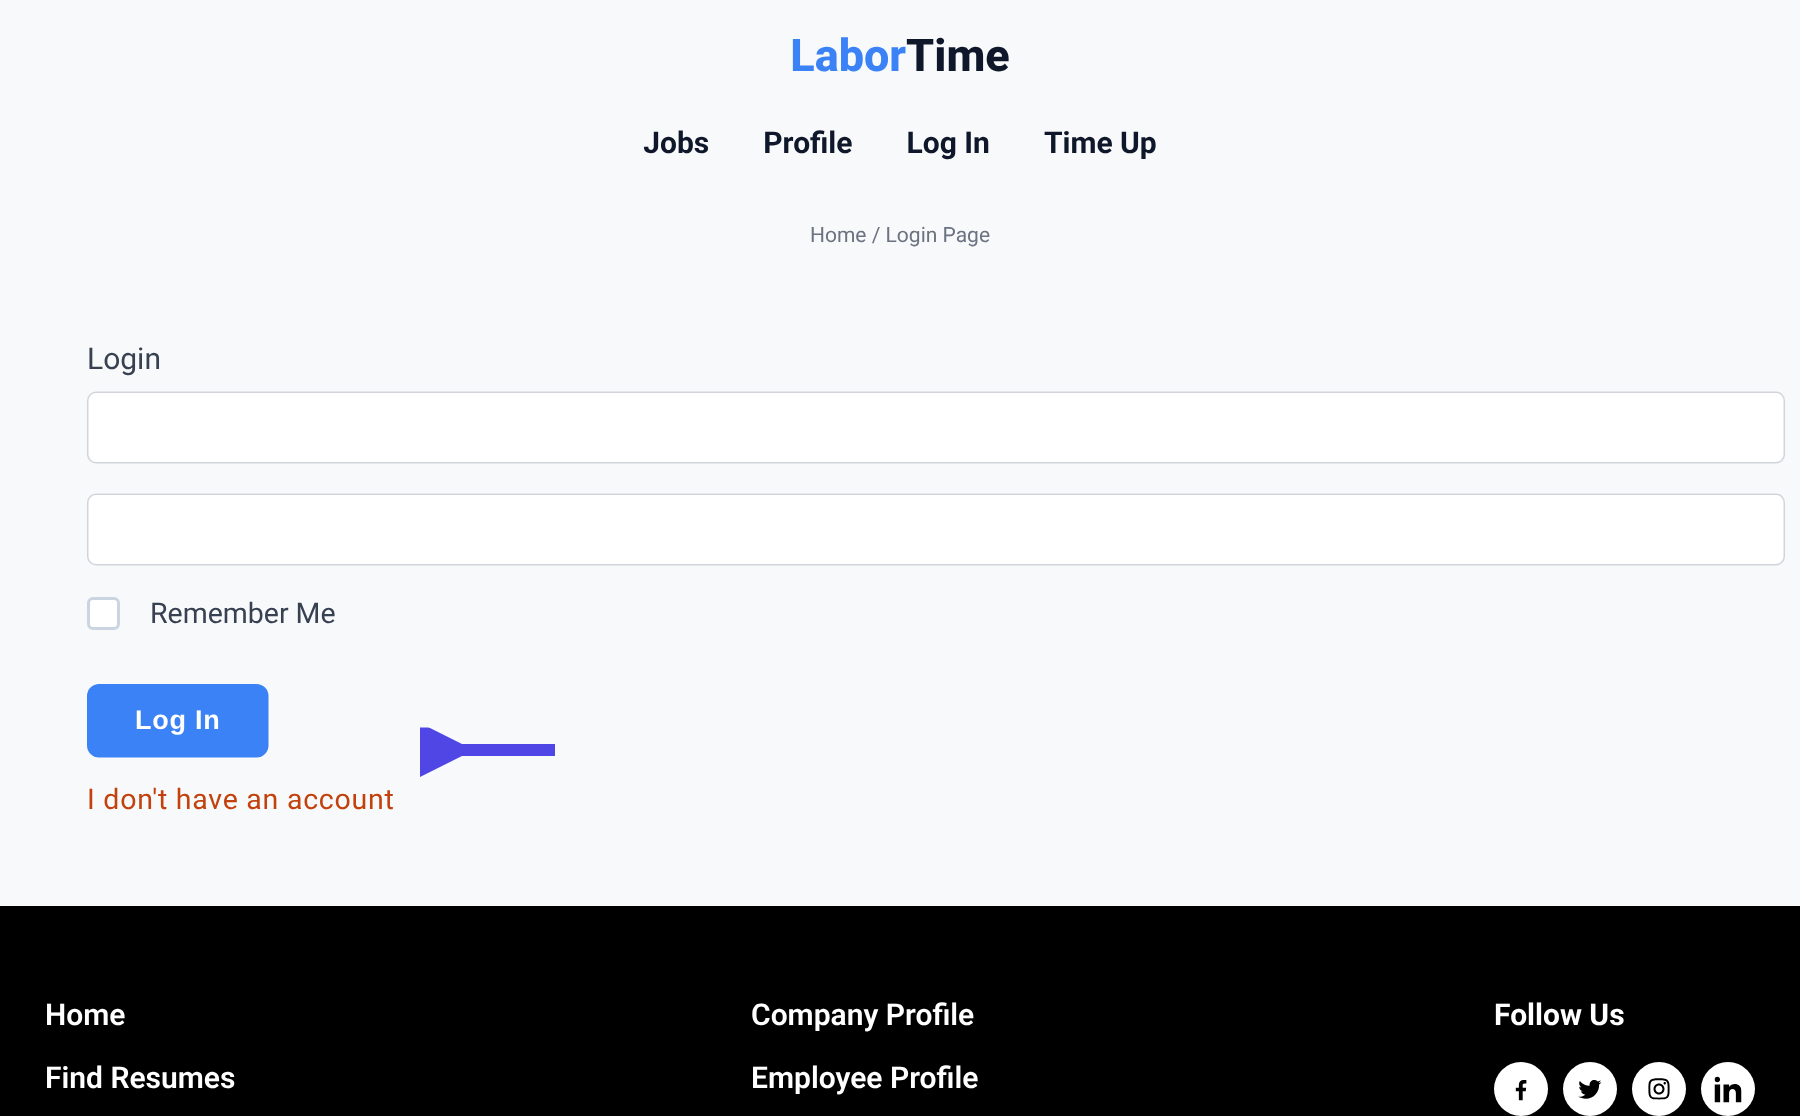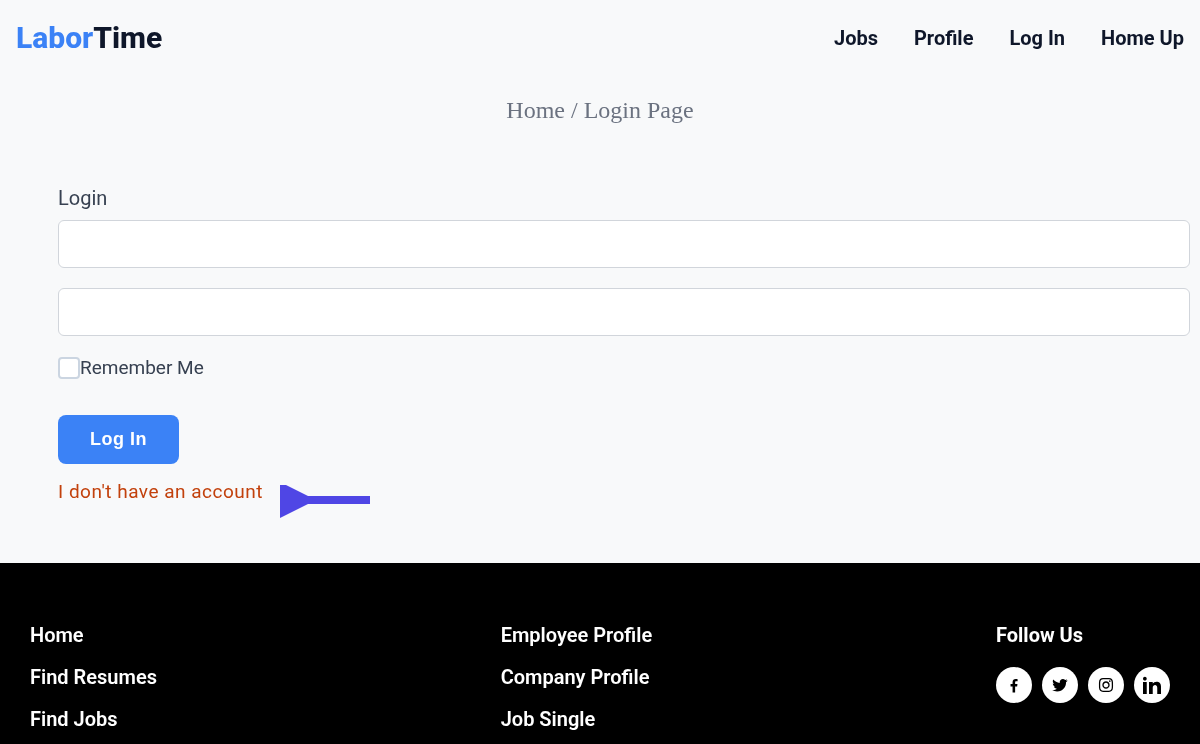--- a/index.html
+++ b/index.html
@@ -11,47 +11,48 @@
       font-family: -apple-system, BlinkMacSystemFont, 'Segoe UI', Roboto, sans-serif;
       background: #f8f9fa;
       width: 1200px;
     }
     .header {
       display: flex;
       justify-content: space-between;
       align-items: center;
       padding: 20px 16px;
       background: #f8f9fa;
+      flex-direction: column;
     }
     .logo {
       font-size: 30px;
       font-weight: 800;
     }
     .logo-labor {
       color: #3B82F6;
     }
     .logo-time {
       color: #0F172A;
     }
     .nav {
       display: flex;
       gap: 36px;
+      margin-top: 28px;
     }
     .nav-item {
       font-size: 20px;
       font-weight: 700;
       color: #0F172A;
       cursor: pointer;
     }
     .breadcrumb {
       text-align: center;
       padding: 22px 0;
-      font-size: 24px;
+      font-size: 14px;
       color: #6B7280;
-      font-family: Liberation Serif, serif;
     }
     .breadcrumb a {
       color: #6B7280;
       text-decoration: none;
     }
     .form-section {
       padding: 40px 10px 30px 10px;
       margin-left: 48px;
     }
     .form-label {
@@ -66,21 +67,21 @@
       border: 1px solid #D1D5DB;
       border-radius: 6px;
       padding: 0 12px;
       font-size: 16px;
       background: #fff;
       margin-bottom: 20px;
     }
     .checkbox-row {
       display: flex;
       align-items: center;
-      gap: 0;
+      gap: 20px;
       margin-bottom: 36px;
     }
     .checkbox {
       width: 22px;
       height: 22px;
       border: 2px solid #CBD5E1;
       border-radius: 4px;
       background: #fff;
       cursor: pointer;
       appearance: none;
@@ -172,21 +173,21 @@
 
 <div class="main-wrapper">
   <header class="header">
     <div class="logo">
       <span class="logo-labor">Labor</span><span class="logo-time">Time</span>
     </div>
     <nav class="nav">
       <a class="nav-item">Jobs</a>
       <a class="nav-item">Profile</a>
       <a class="nav-item">Log In</a>
-      <a class="nav-item">Home Up</a>
+      <a class="nav-item">Time Up</a>
     </nav>
   </header>
 
   <div class="breadcrumb">
     <a>Home</a><span> / </span><span>Login Page</span>
   </div>
 
   <div class="form-section">
     <label class="form-label">Login</label>
     <input type="text" class="form-input" style="">
@@ -212,22 +213,22 @@
     <line x1="90" y1="15" x2="20" y2="15" stroke="#4F46E5" stroke-width="8" marker-end="url(#arrowhead)"></line>
   </svg>
 
   <footer class="footer">
     <div class="footer-col">
       <a class="footer-link">Home</a>
       <a class="footer-link">Find Resumes</a>
       <a class="footer-link">Find Jobs</a>
     </div>
     <div class="footer-col">
+      <a class="footer-link">Company Profile</a>
       <a class="footer-link">Employee Profile</a>
-      <a class="footer-link">Company Profile</a>
       <a class="footer-link">Job Single</a>
     </div>
     <div class="footer-right">
       <div class="follow-label">Follow Us</div>
       <div class="social-icons">
         <a class="social-icon">
           <svg viewBox="0 0 24 24">
               <path d="M13.5 22v-8h2.7l.4-3.2h-3.1V8.7c0-.9.3-1.6 1.6-1.6h1.7V4.2c-.3 0-1.3-.1-2.5-.1-2.5 0-4.2 1.5-4.2 4.3v2.4H7.4V14h2.7v8h3.4z"></path>
             </svg>
         </a>

